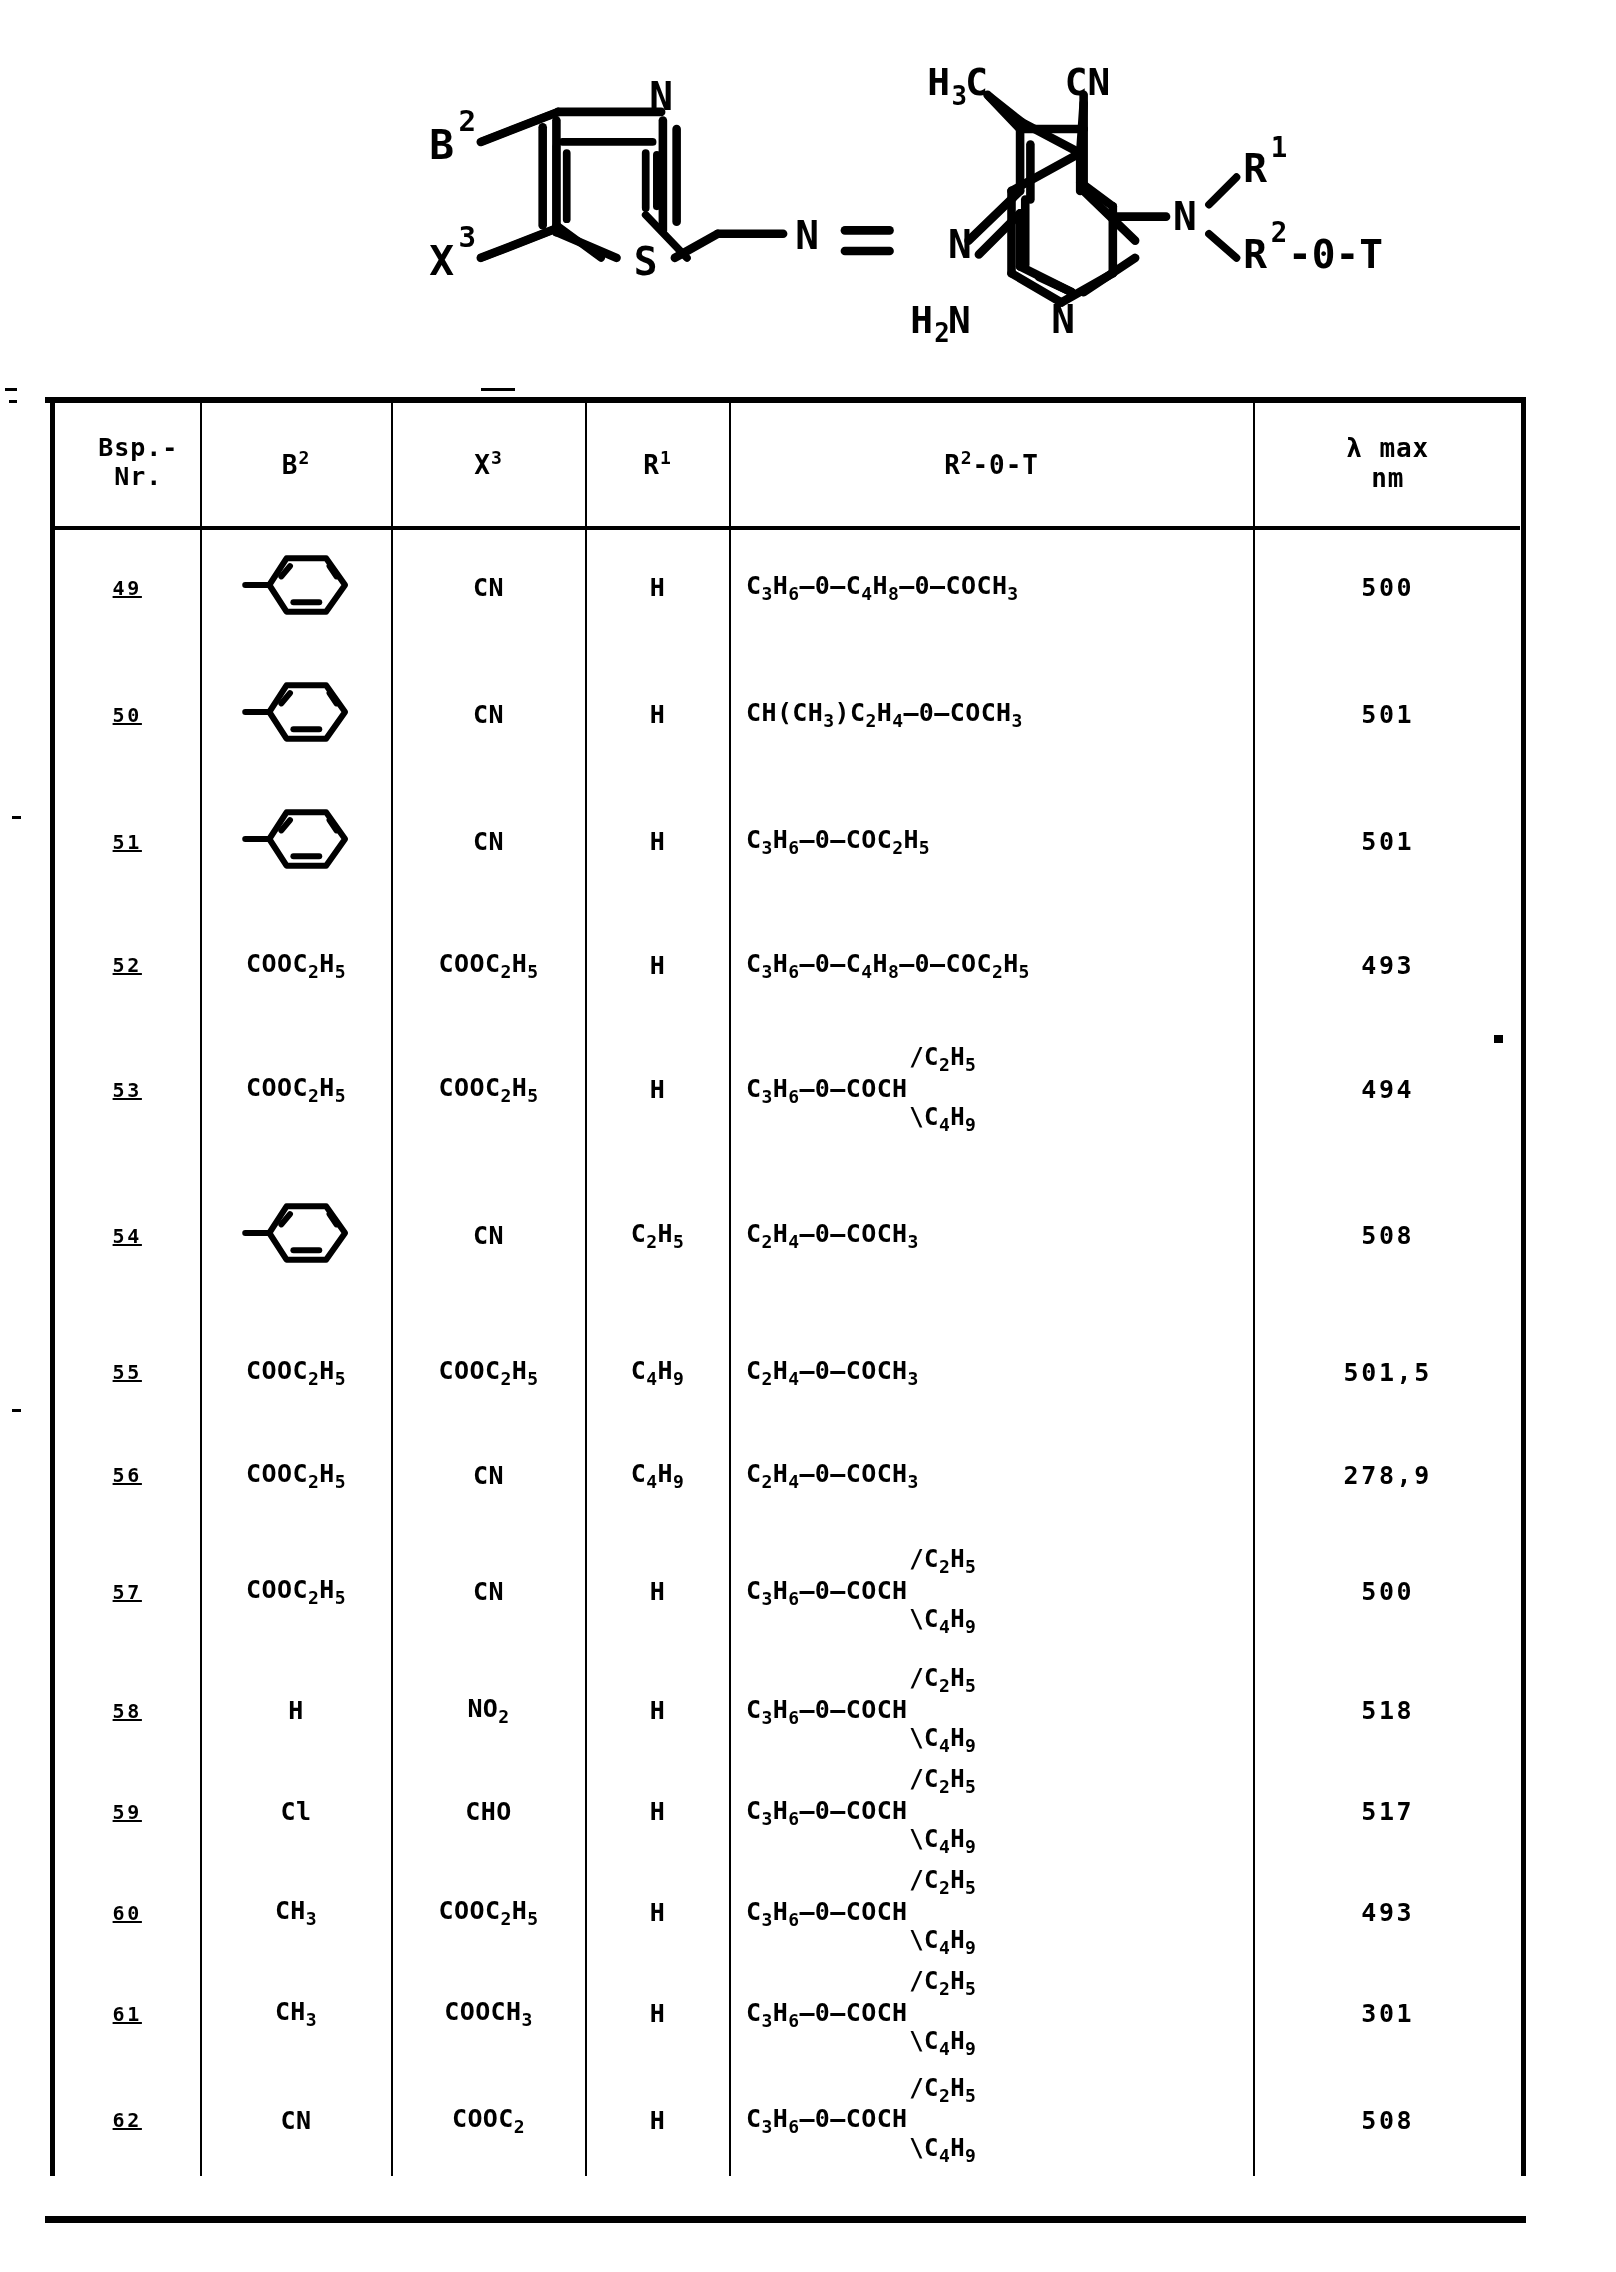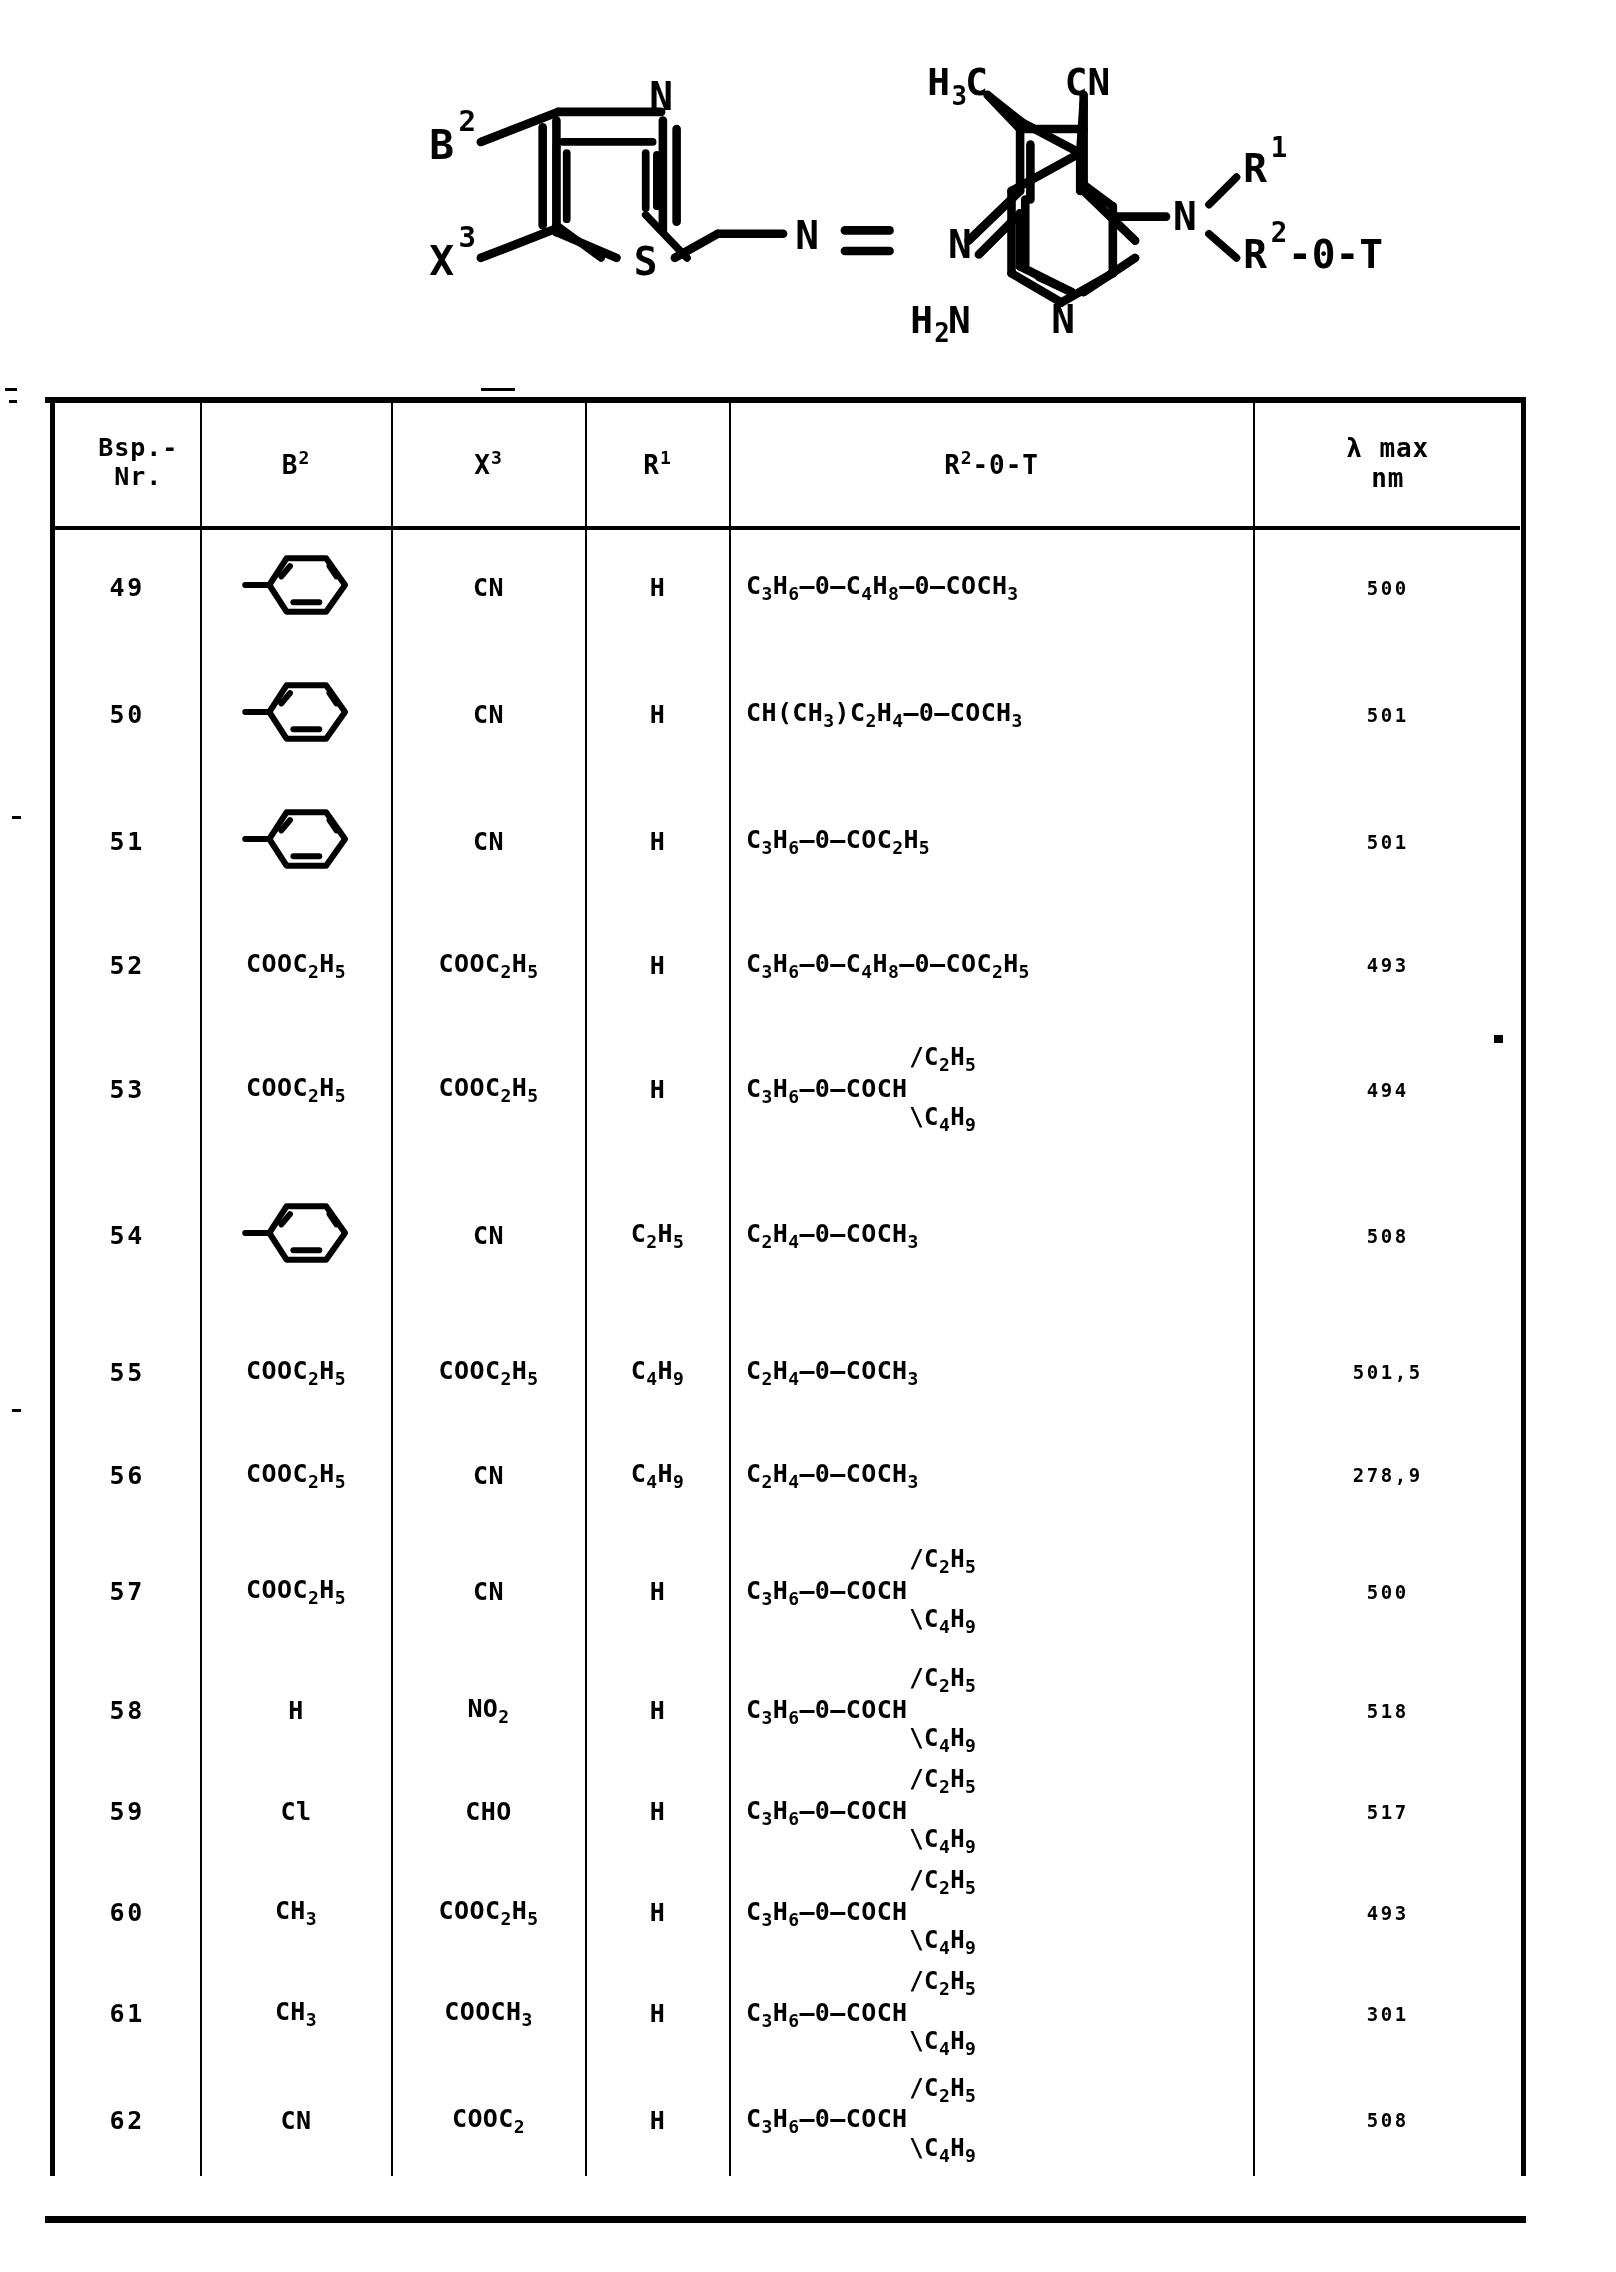--- a/index.html
+++ b/index.html
@@ -68,22 +68,22 @@
 
   .row td{height:auto;}
   .cell{
     font-size:25px;
     letter-spacing:0.4px;
     white-space:nowrap;
   }
   .sub{font-size:18px;vertical-align:sub;}
   .sup{font-size:18px;vertical-align:super;}
 
-  .num{font-size:25px;letter-spacing:2.6px;}
-  .lmax{font-size:19px;letter-spacing:2.6px;}
+  .num{font-size:20px;letter-spacing:2.6px;text-decoration:underline;}
+  .lmax{font-size:25px;letter-spacing:2.6px;}
 
   
   .benzene{display:inline-block;vertical-align:middle;}
 
   
   .branch{
     display:inline-block;
     position:relative;
     white-space:nowrap;
     text-align:left;

